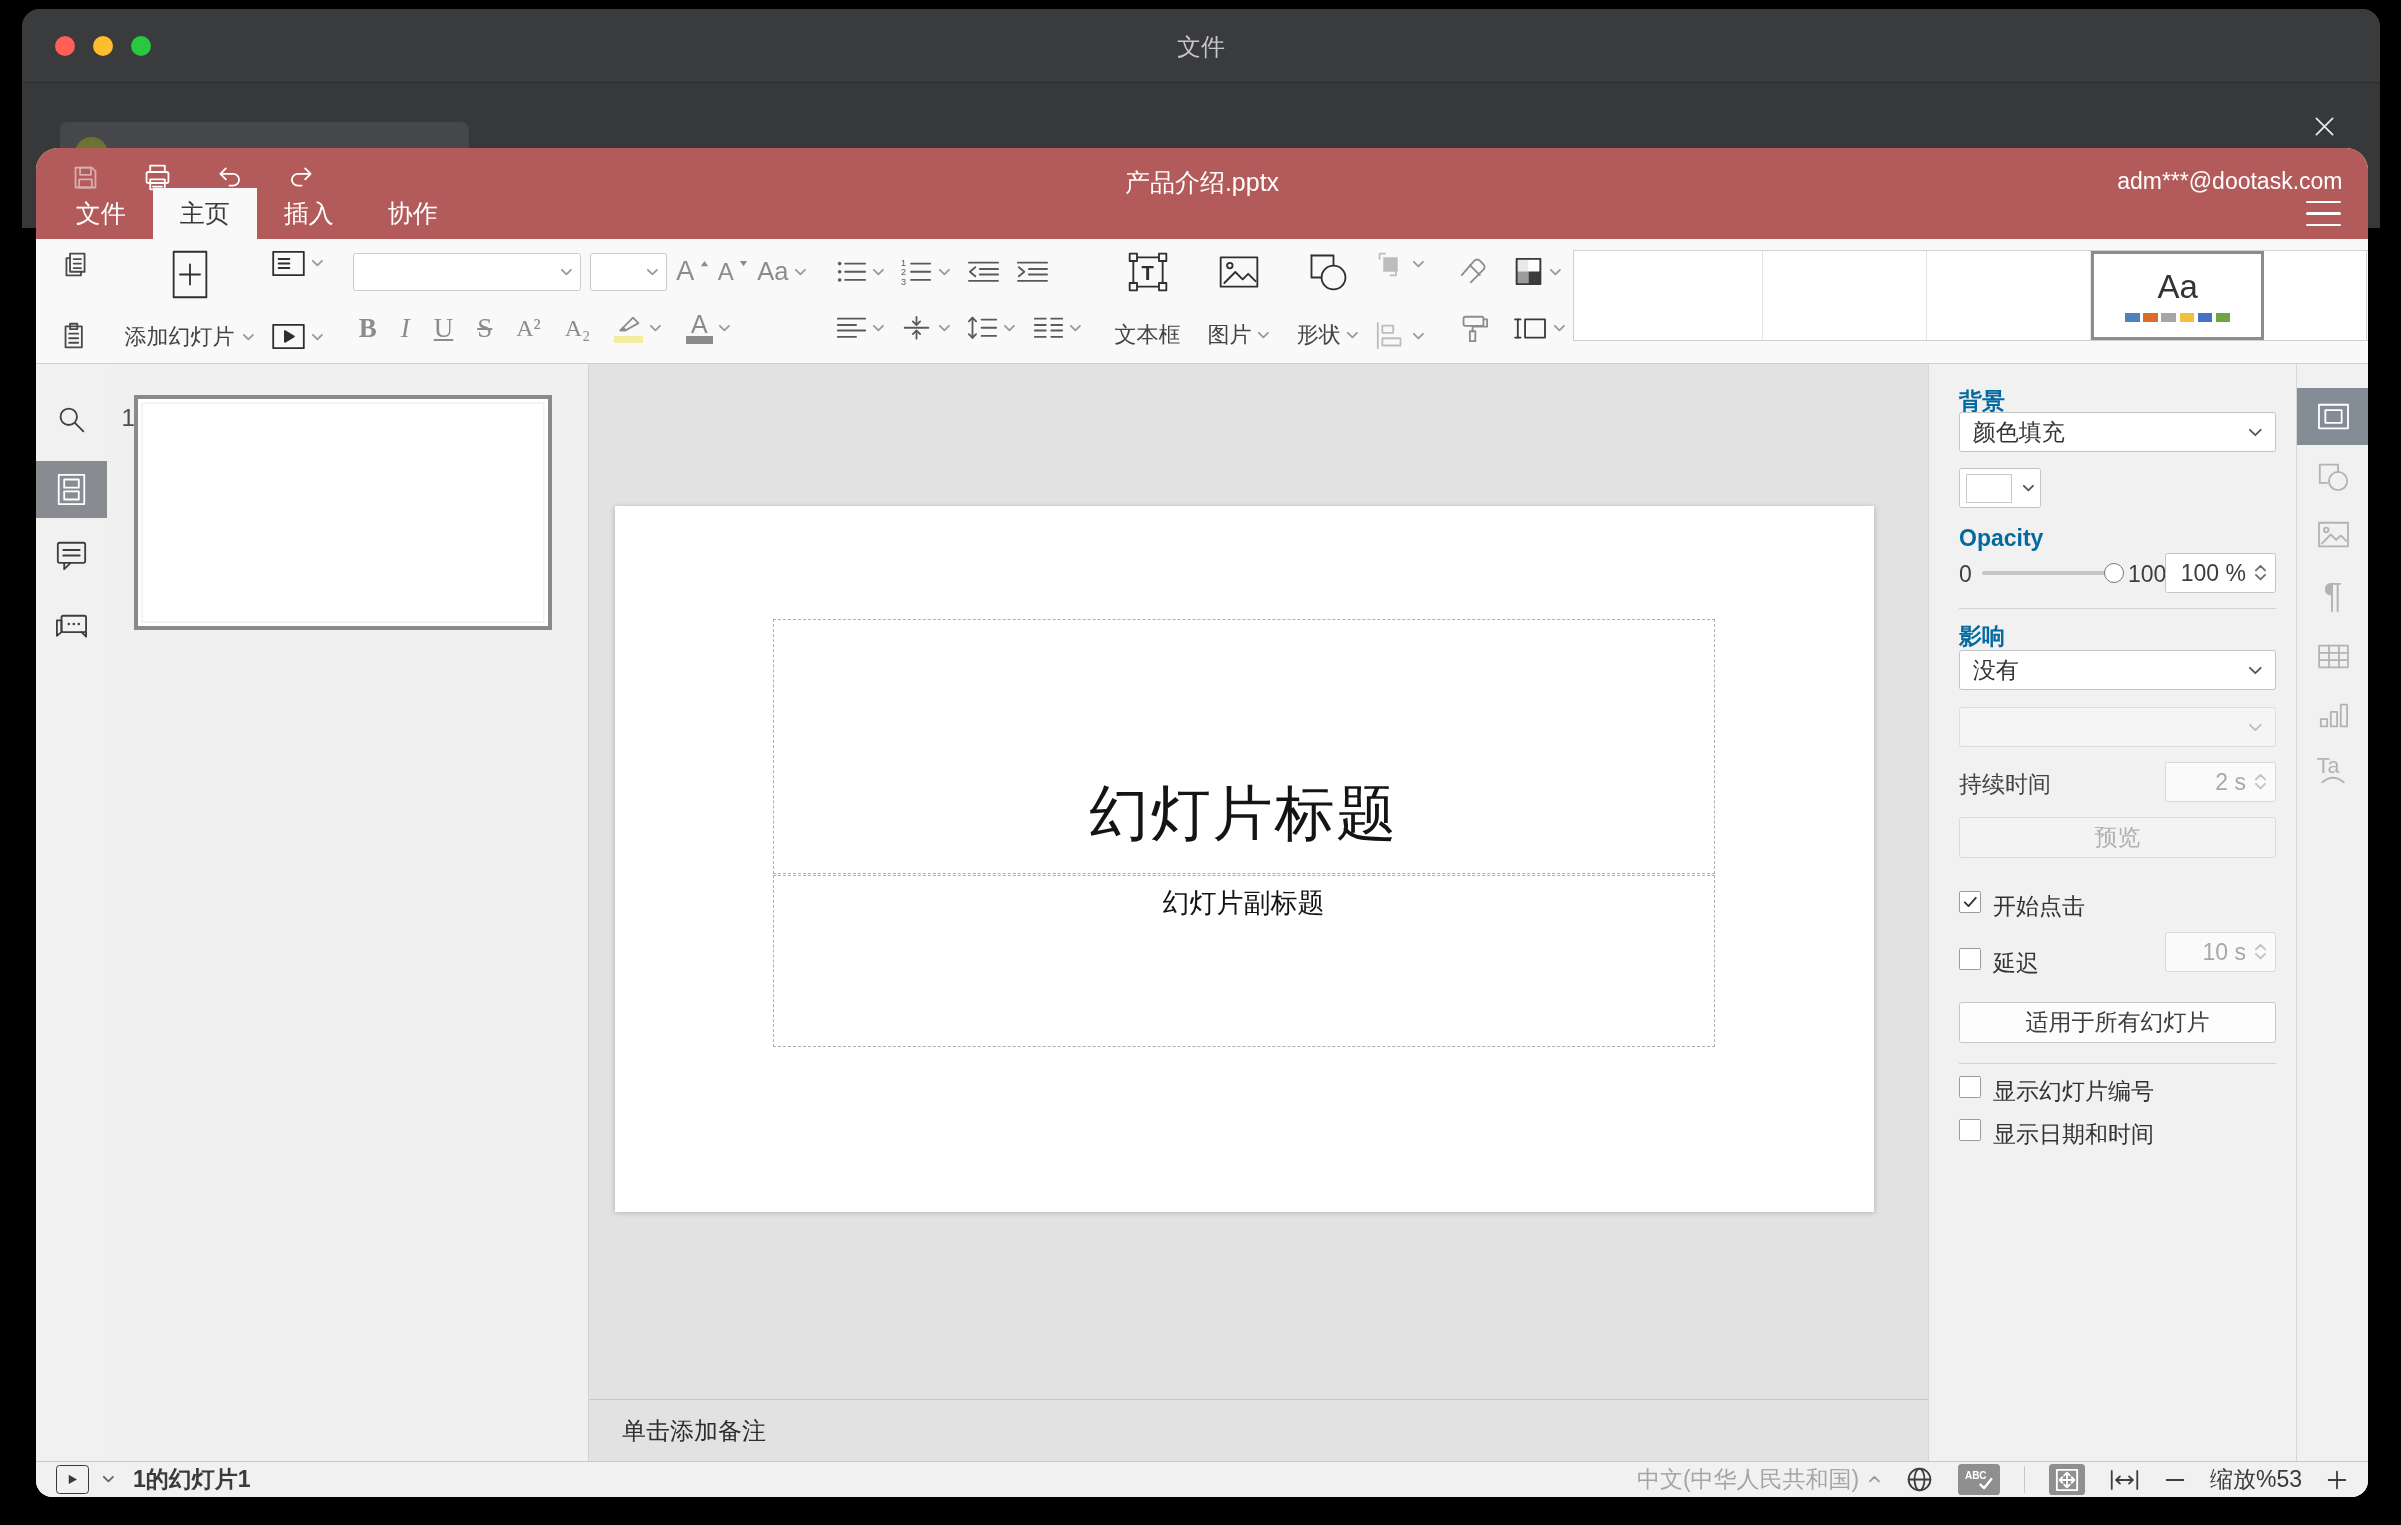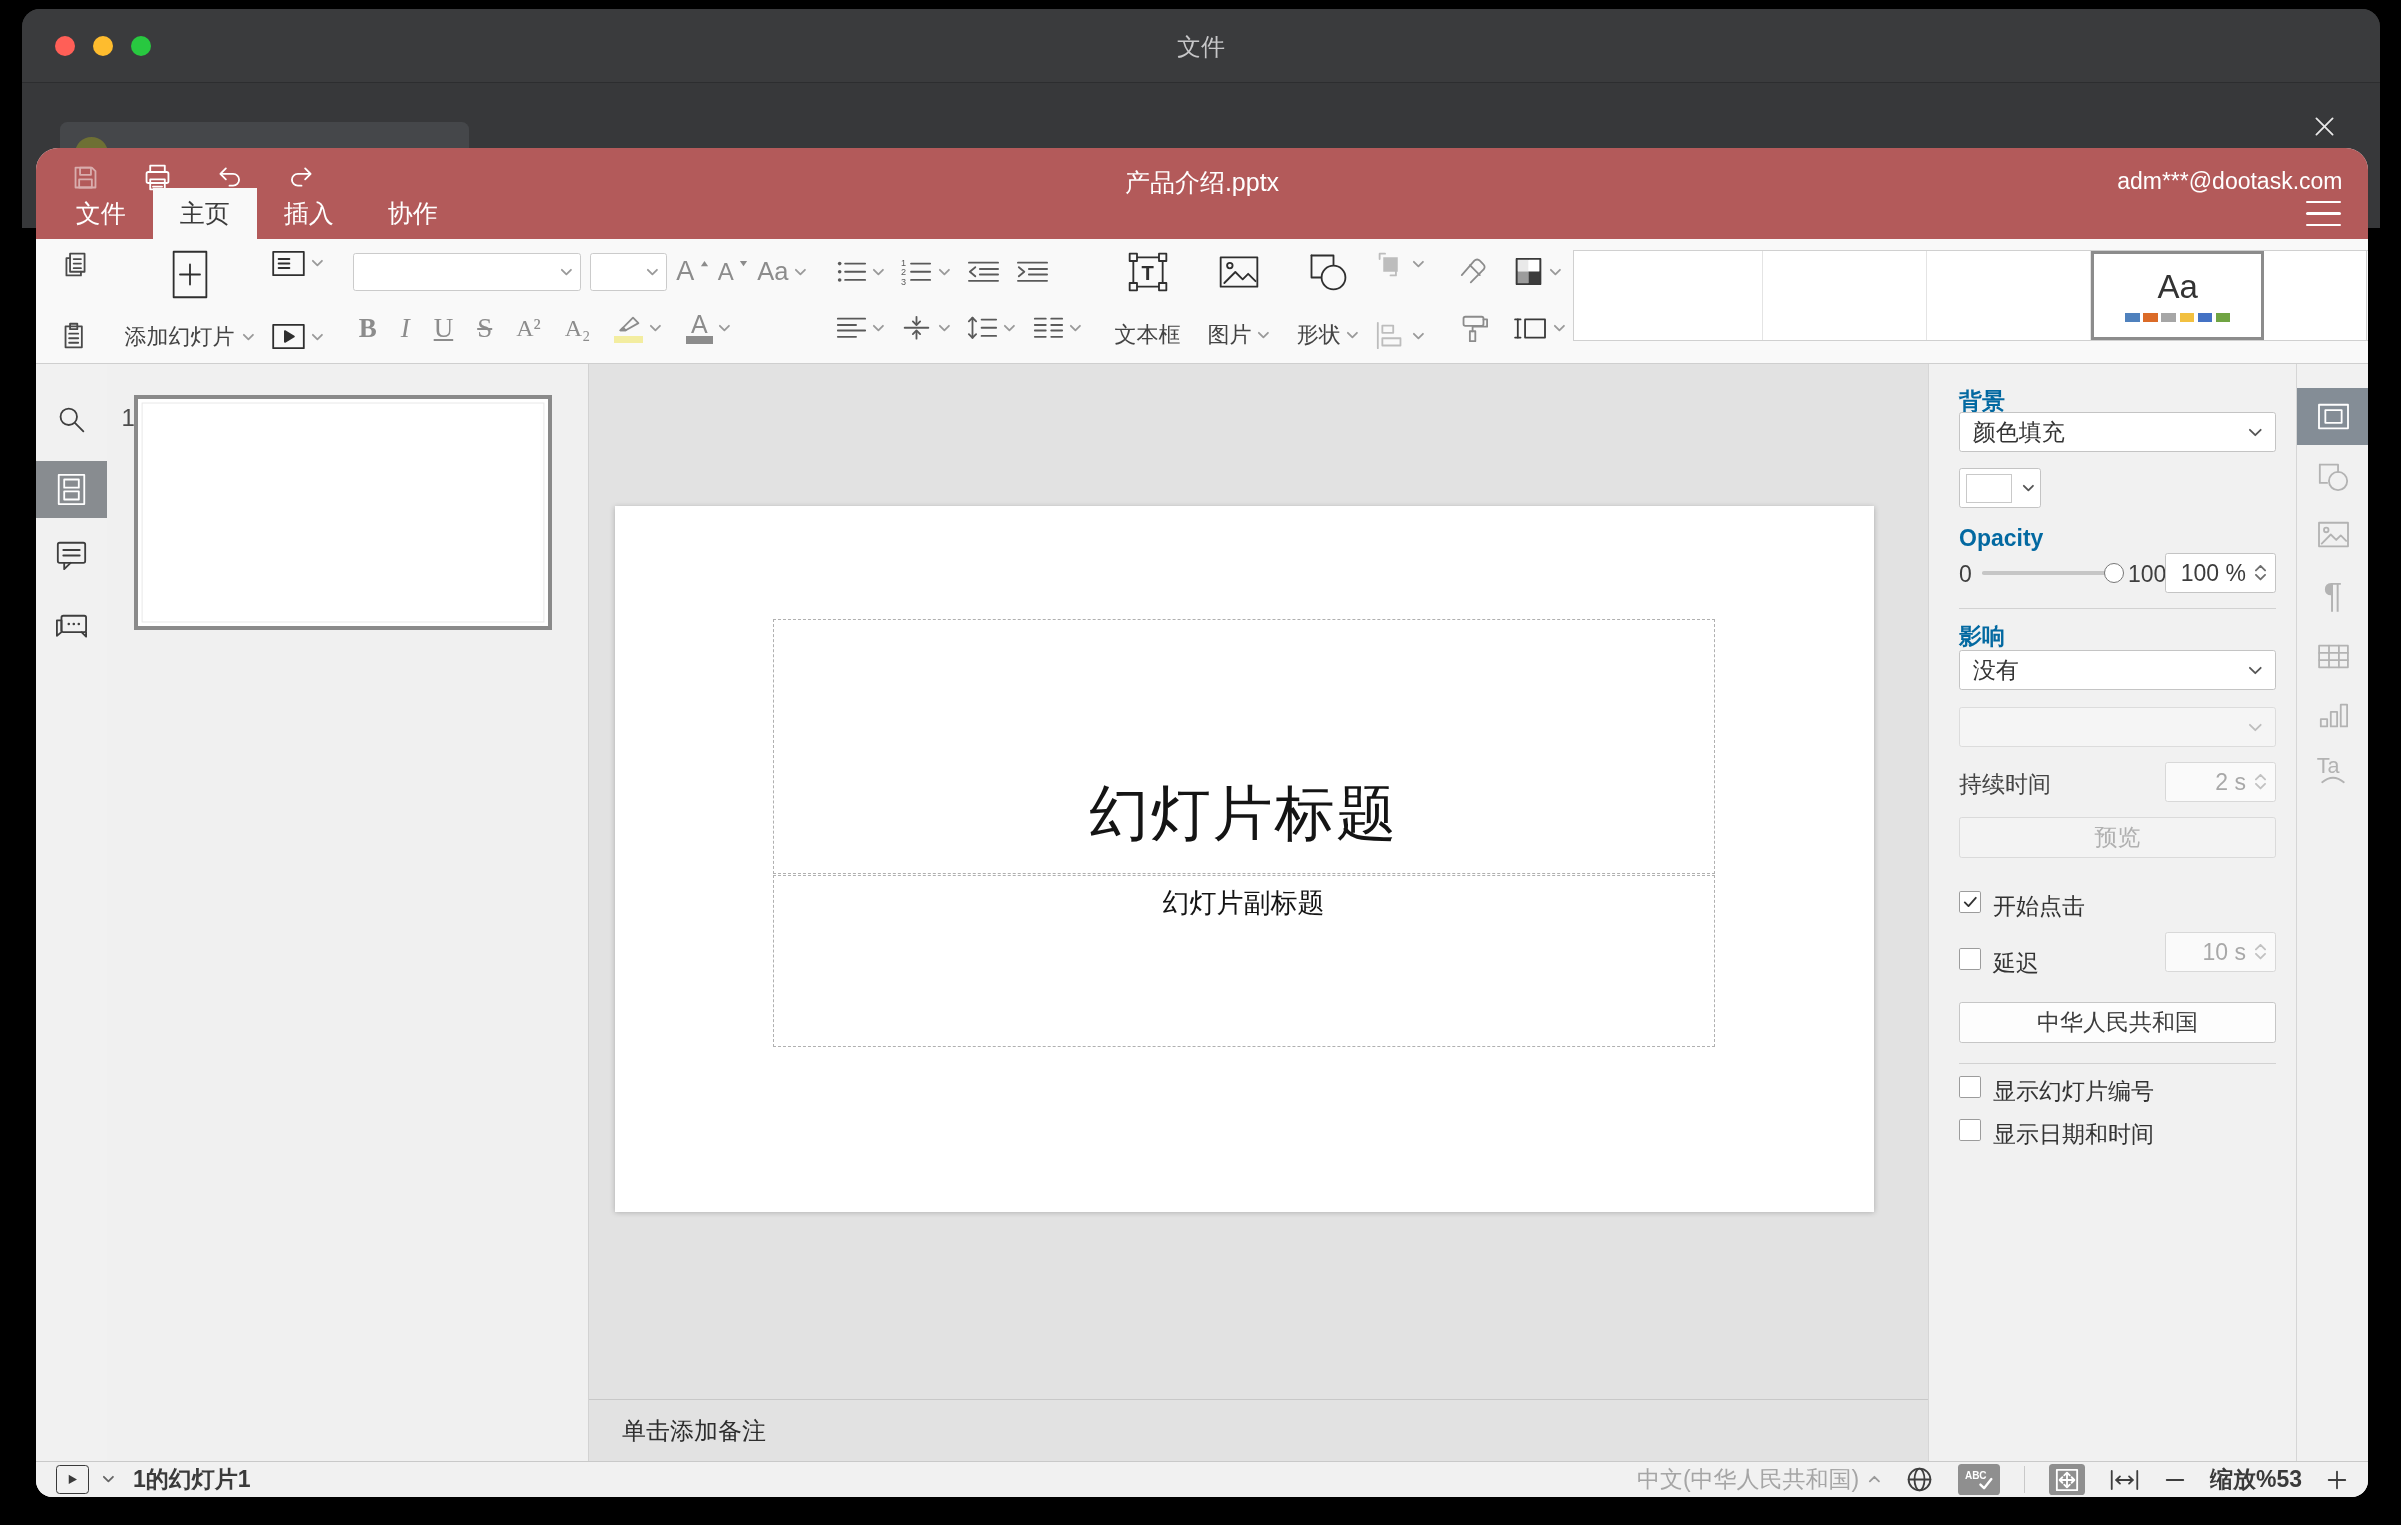--- a/index.html
+++ b/index.html
@@ -107,21 +107,21 @@
 
   
   .status{height:36px;flex:none;background:#f1f1f1;border-top:0.9px solid #c9c9c9;display:flex;align-items:center;padding:0 20px;box-sizing:border-box;}
   .st-left{display:flex;align-items:center;gap:12.8px;}
   .playbox{width:31px;height:27px;border:1.8px solid #3a3a3a;border-radius:3.6px;display:flex;align-items:center;justify-content:center;color:#3a3a3a;cursor:pointer;}
   .slide-info{font-size:23px;font-weight:700;color:#3a3a3a;margin-left:5.5px;}
   .st-right{margin-left:auto;display:flex;align-items:center;gap:24px;}
   .lang{font-size:23px;color:#a5a5a5;display:flex;align-items:center;gap:9px;cursor:pointer;}
   .badge{width:42px;height:31px;border-radius:3.6px;background:#8f8f8f;color:#fff;display:flex;align-items:center;justify-content:center;cursor:pointer;}
   .st-vdiv{width:0.9px;height:27px;background:#c9c9c9;}
-  .zoom-label{font-size:23px;font-weight:700;color:#3a3a3a;}
+  .zoom-label{font-size:23px;font-weight:400;color:#3a3a3a;}
   .st-ico{color:#444;cursor:pointer;display:flex;align-items:center;}
 </style>
 </head>
 <body>
 
 <div class="macwin">
   <div class="titlebar">
     <span class="tl" style="left:33px;background:#ff5f57;"></span>
     <span class="tl" style="left:71px;background:#febc2e;"></span>
     <span class="tl" style="left:109px;background:#28c840;"></span>
@@ -674,21 +674,21 @@
         <span class="arrows" style="color:#c2c2c2;">
           <svg width="11" height="6.4" viewBox="0 0 12 7">
               <polyline points="1 6 6 1 11 6"></polyline>
             </svg>
           <svg width="11" height="6.4" viewBox="0 0 12 7">
               <polyline points="1 1 6 6 11 1"></polyline>
             </svg>
         </span>
       </div>
 
-      <div class="rp-btn norm" style="top:638px;">中华人民共和国</div>
+      <div class="rp-btn norm" style="top:638px;">适用于所有幻灯片</div>
       <div class="rp-div" style="top:699px;"></div>
 
       <span class="cb" style="top:712px;">
         <svg width="14.6" height="12.8" viewBox="0 0 16 14" stroke-width="3">
             <polyline points="2 7 6 11 14 2"></polyline>
           </svg>
       </span>
       <span class="cb-label" style="top:712px;">显示幻灯片编号</span>
 
       <span class="cb" style="top:755px;">

